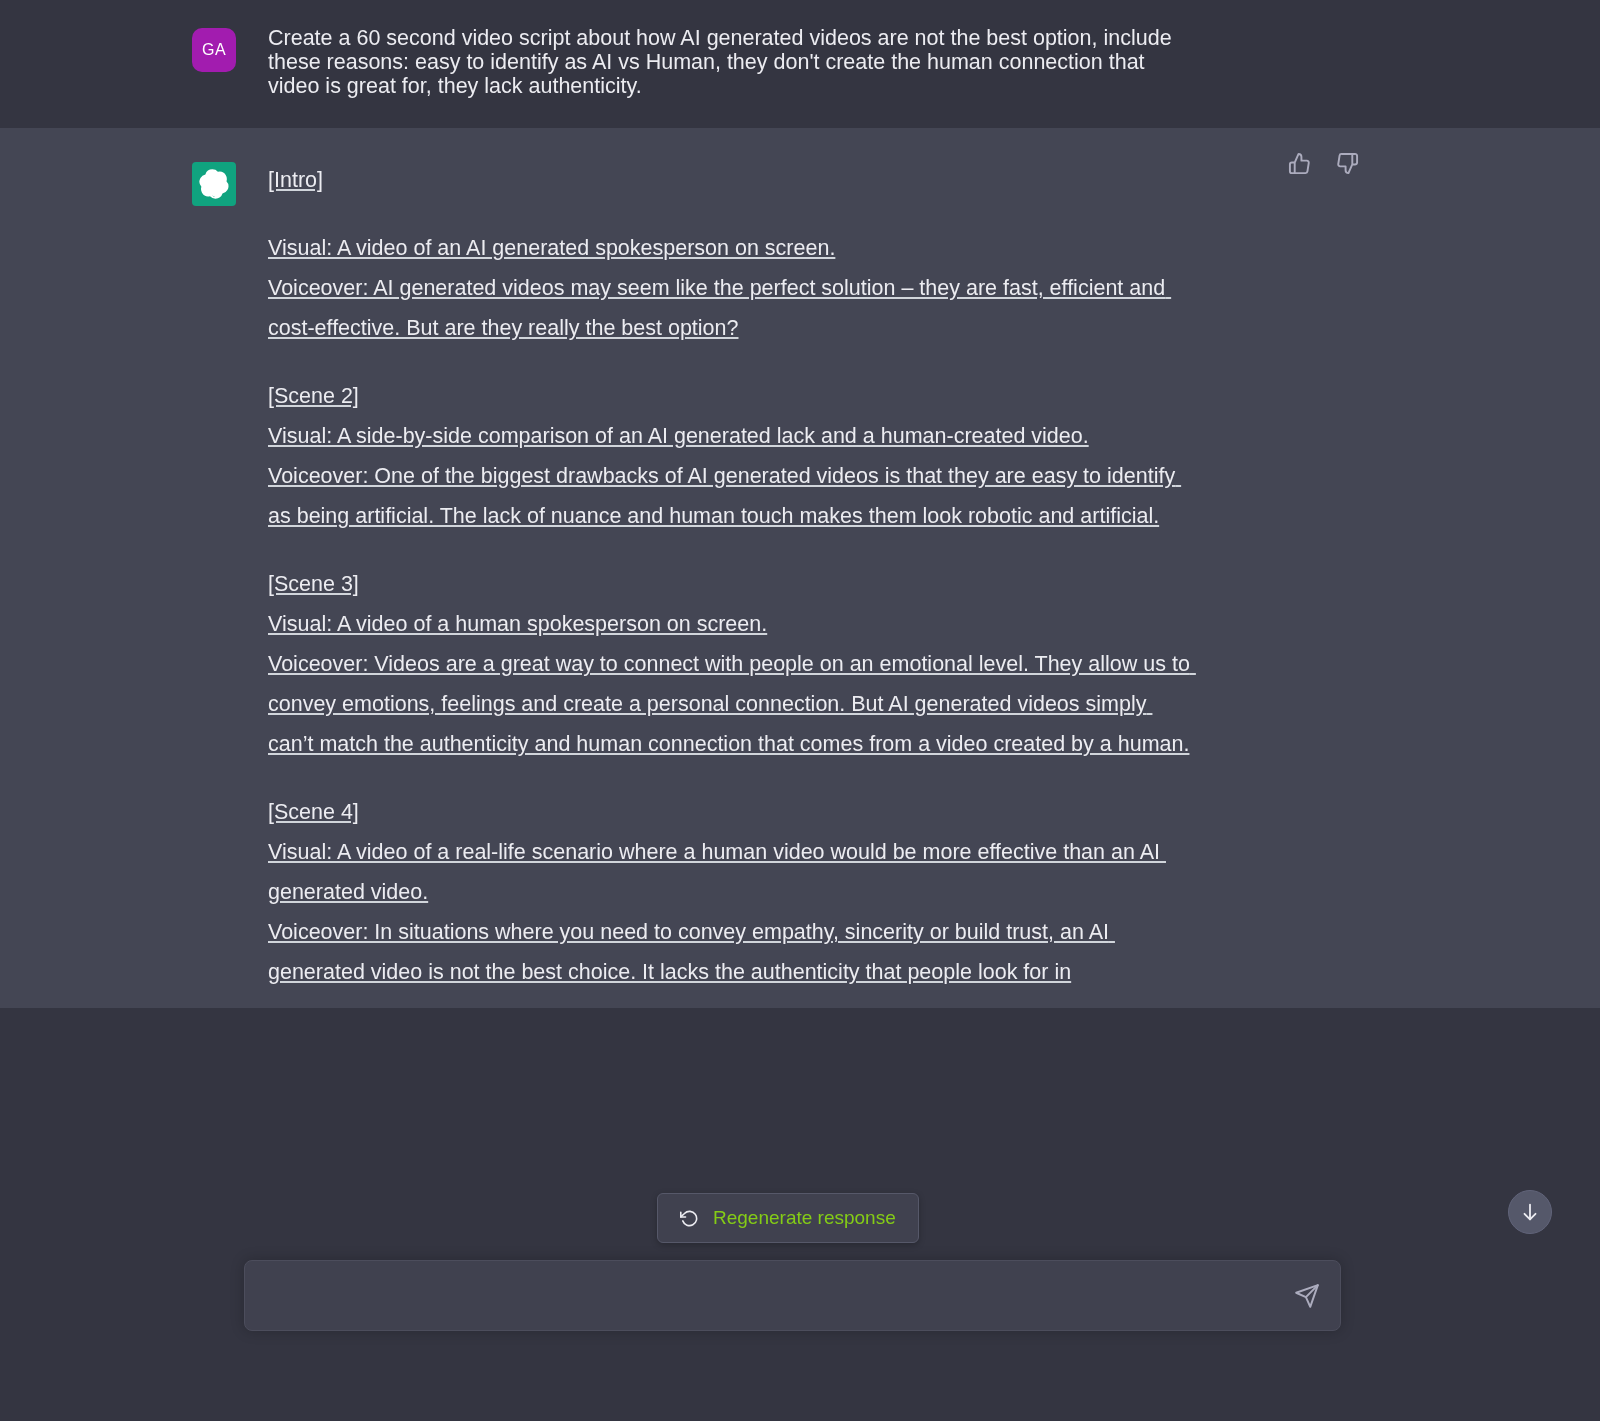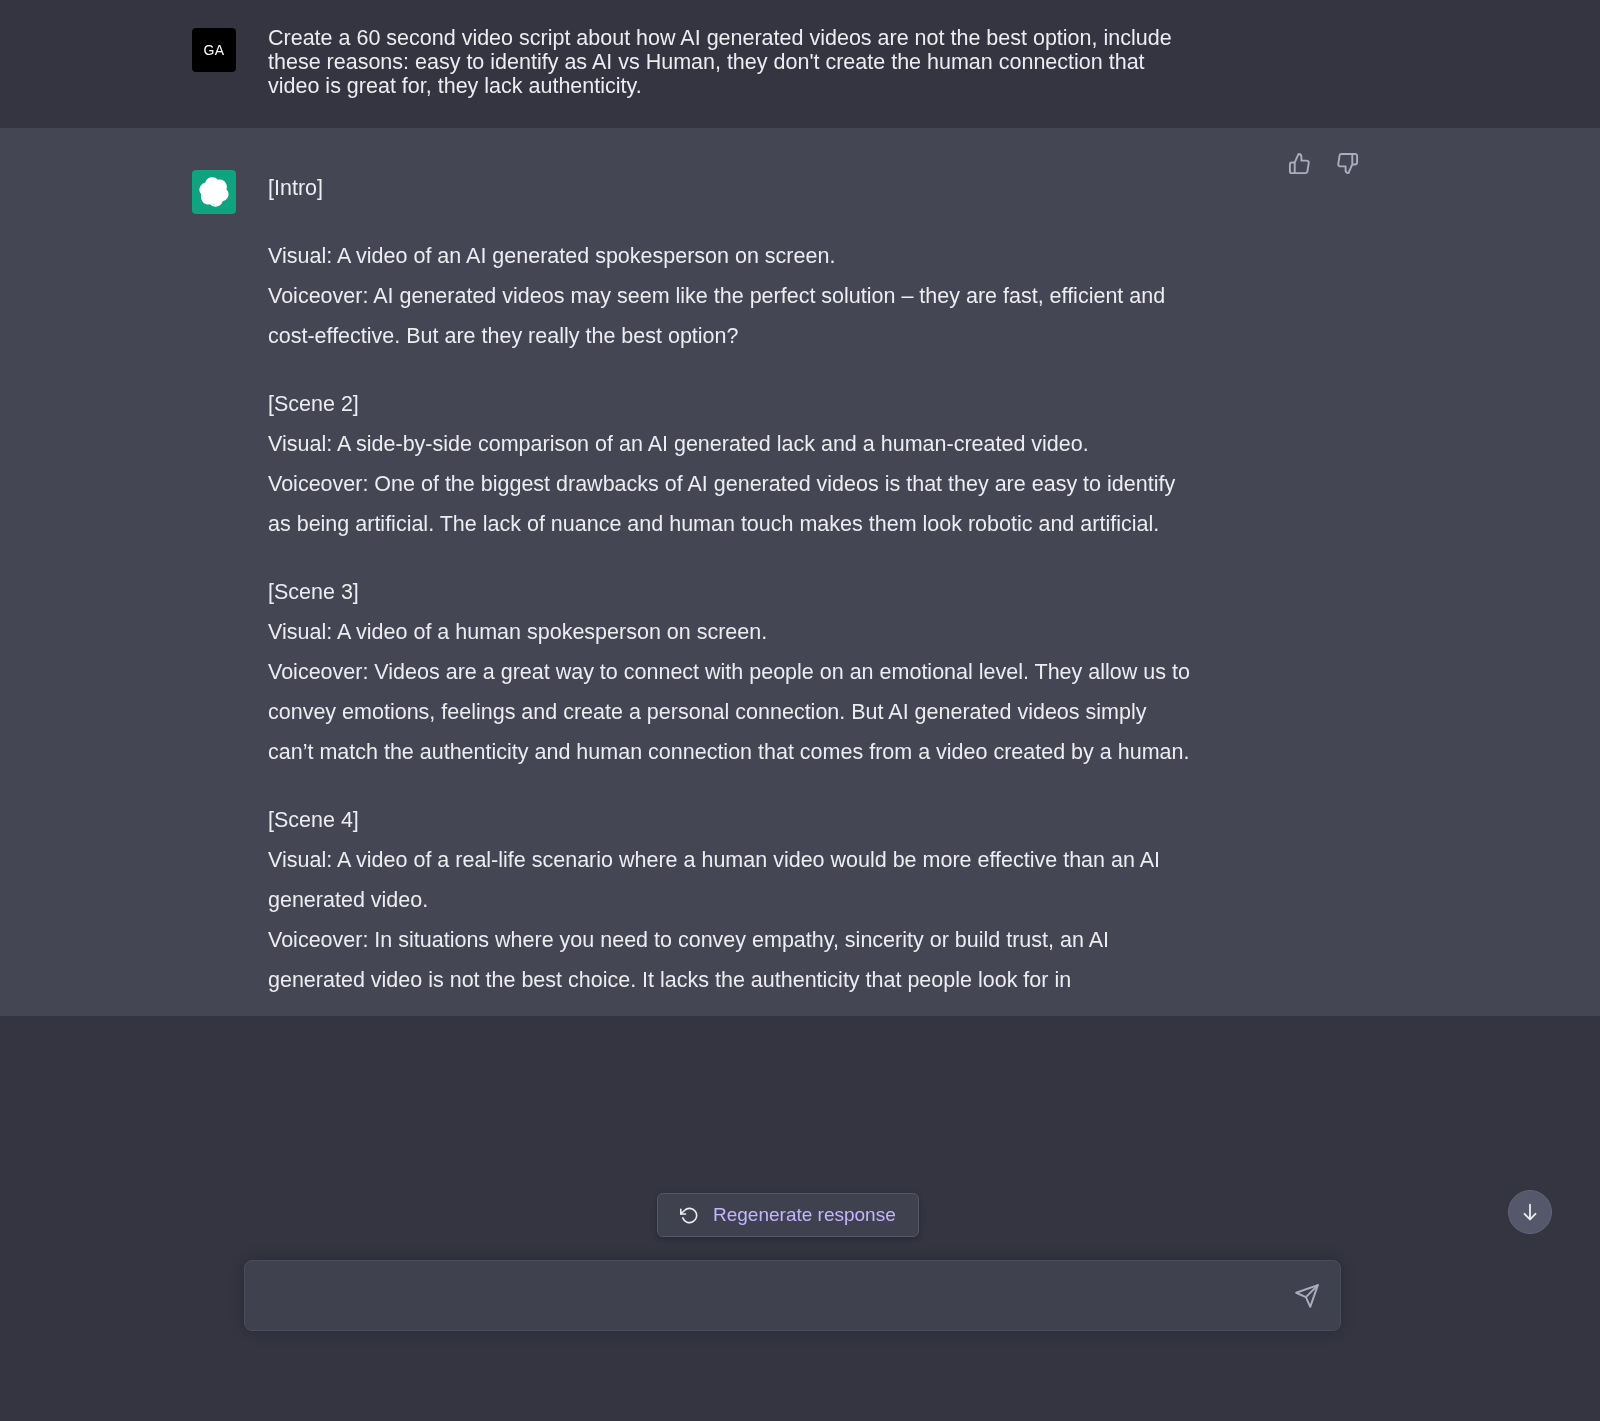--- a/index.html
+++ b/index.html
@@ -36,21 +36,21 @@
   .msg.assistant { background: #444654; }
 
   .msg-inner {
     width: 1600px;
     display: flex;
     padding: 26px 0 26px 0;
     position: relative;
   }
 
   .msg.user .msg-inner { padding-top: 26px; padding-bottom: 30px; }
-  .msg.assistant .msg-inner { padding-top: 40px; padding-bottom: 0; }
+  .msg.assistant .msg-inner { padding-top: 32px; padding-bottom: 0; text-decoration: underline; }
 
   
   .avatar-col {
     width: 236px;
     flex: 0 0 236px;
     display: flex;
     justify-content: flex-end;
     padding-top: 2px;
   }
 
@@ -58,24 +58,25 @@
     width: 44px;
     height: 44px;
     border-radius: 4px;
     display: flex;
     align-items: center;
     justify-content: center;
     flex: 0 0 44px;
   }
 
   .avatar.user {
-    background: #000000;
+    background: #a21caf;
     color: #ffffff;
-    font-size: 14px;
+    font-size: 16px;
     letter-spacing: 0.5px;
+    border-radius: 10px;
   }
 
   .avatar.assistant {
     background: #10a37f;
   }
 
   .avatar.assistant svg { width: 30px; height: 30px; display: block; }
 
   
   .body-col {
@@ -126,29 +127,29 @@
     background: none; border: none;
   }
 
   .feedback .icon-btn svg { width: 23px; height: 23px; display: block; }
 
   
   #regenerate-button {
     position: absolute;
     left: 657px;
     top: 1193px;
-    height: 44px;
+    height: 50px;
     padding: 12px 22px;
     display: flex;
     align-items: center;
     gap: 14px;
     background: #40414f;
     border: 1px solid #565869;
     border-radius: 6px;
-    color: #c4b5fd;
+    color: #84cc16;
     font-size: 19px;
     font-family: "Liberation Sans", sans-serif;
     cursor: pointer;
     z-index: 20;
     box-shadow: 0 2px 6px rgba(0,0,0,0.25);
   }
 
   #regenerate-button svg { width: 19px; height: 19px; display: block; color: #ececf1; }
 
   

